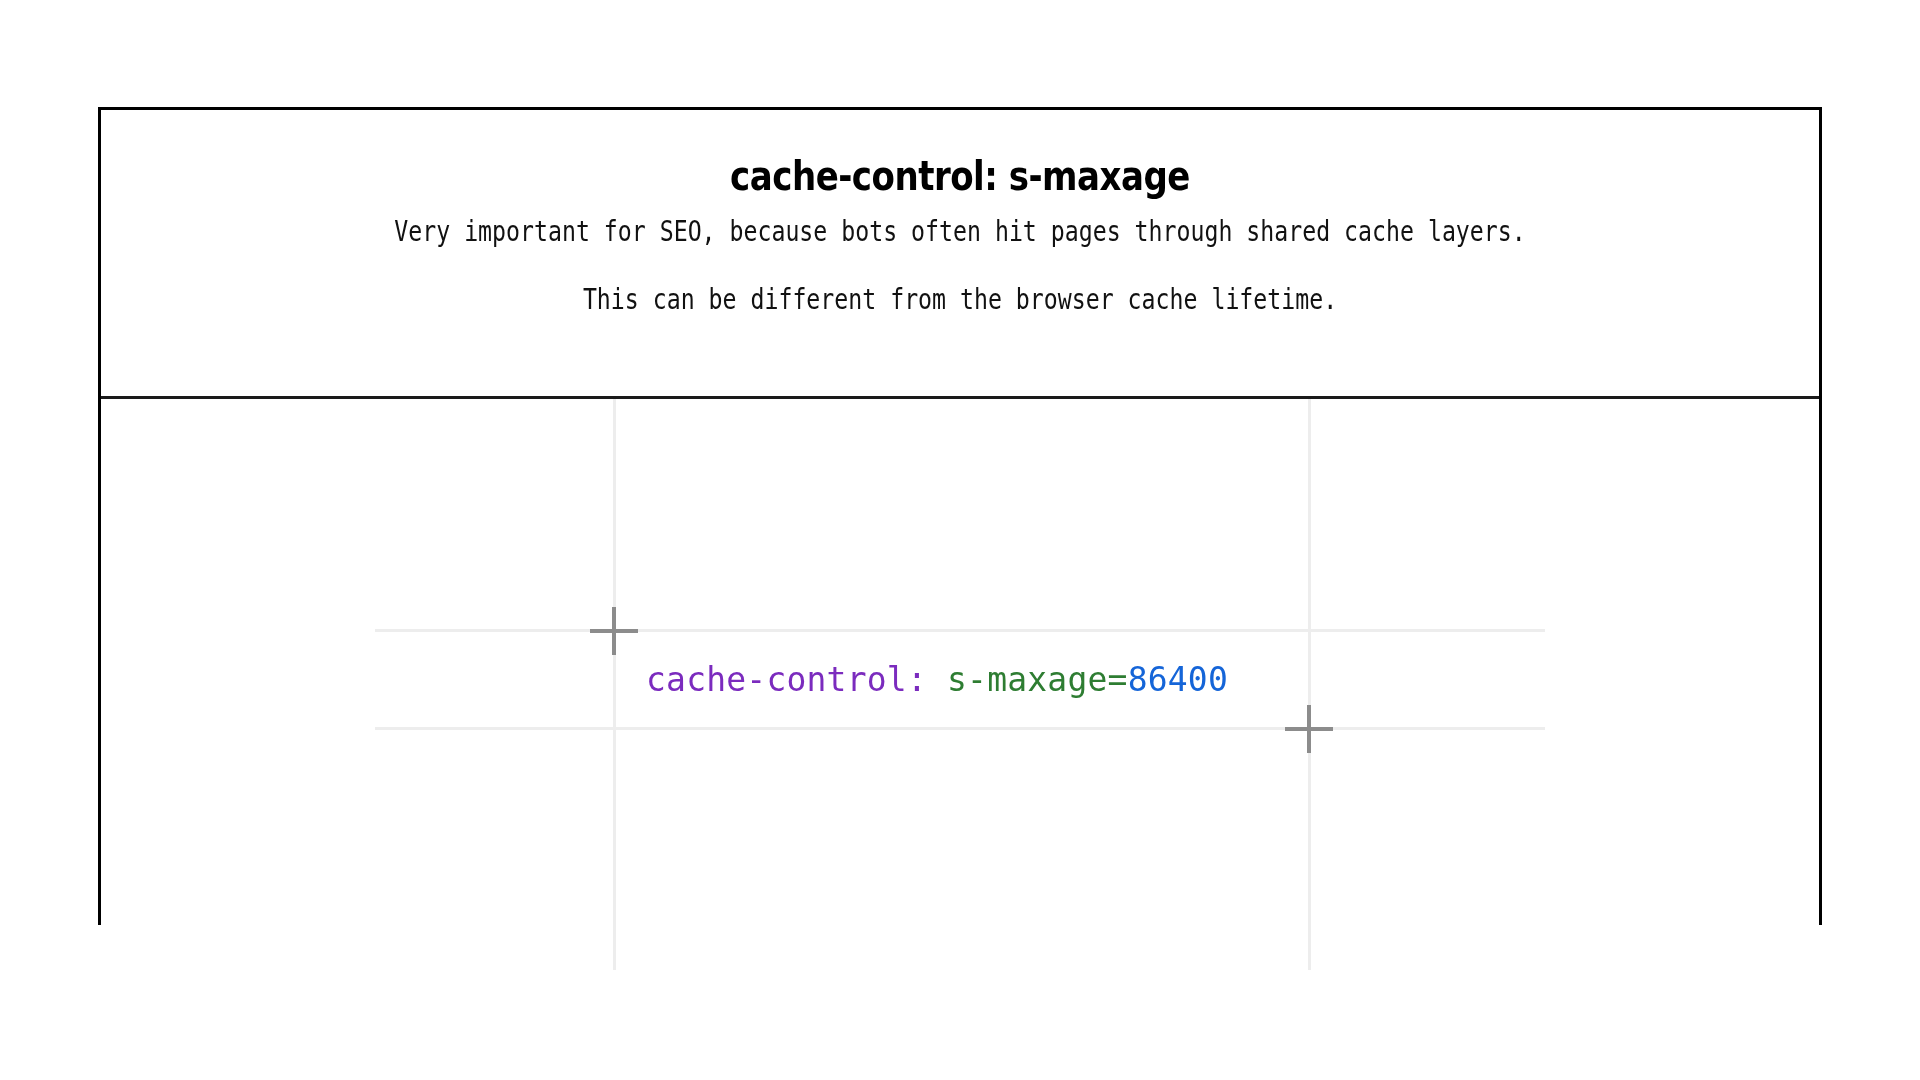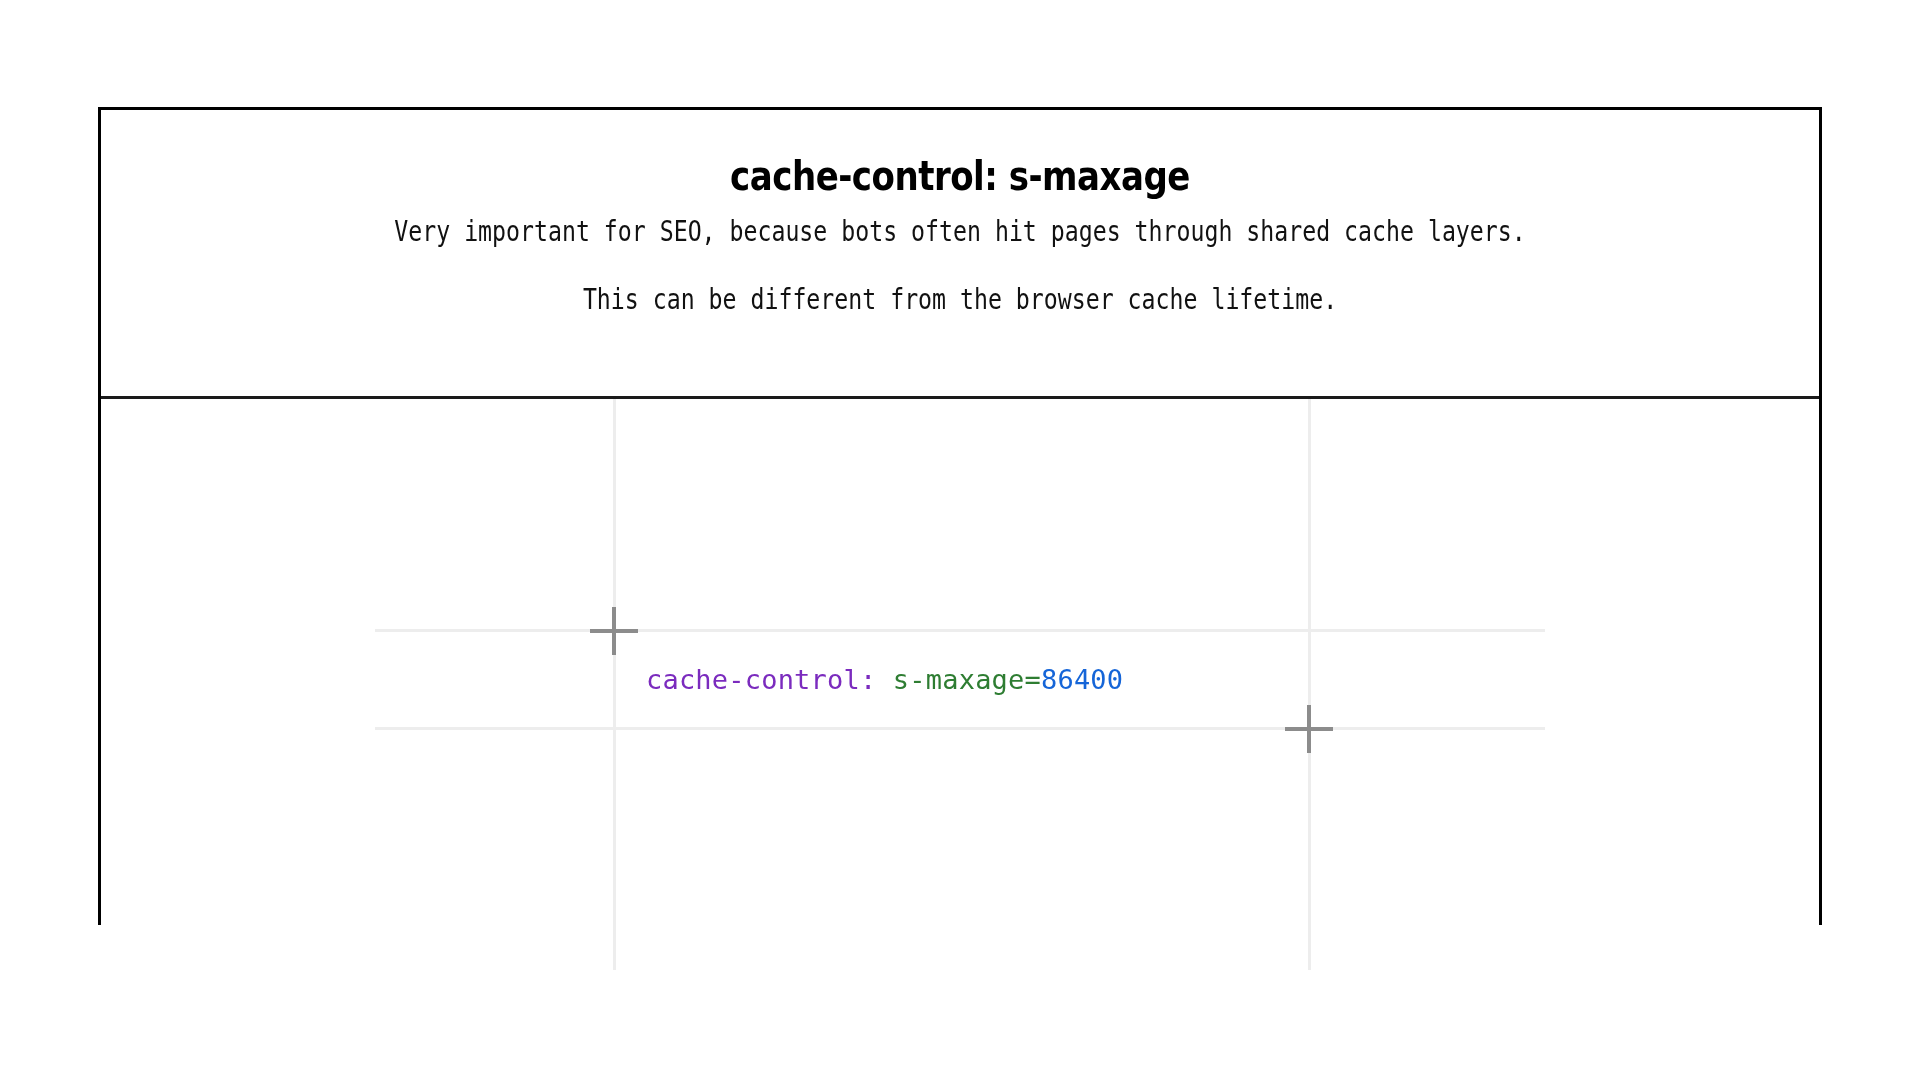--- a/index.html
+++ b/index.html
@@ -132,21 +132,21 @@
 
   #crosshair-1 { left: 513px; top: 232px; }
   #crosshair-2 { left: 1208px; top: 330px; }
 
   
   #code-snippet {
     position: absolute;
     left: 545px;
     top: 265px;
     font-family: "DejaVu Sans Mono", "Liberation Mono", monospace;
-    font-size: 27px;
+    font-size: 33px;
     line-height: 32px;
     white-space: pre;
     letter-spacing: 0.2px;
   }
 
   #code-snippet .tok-directive { color: #7B2BBE; }
   #code-snippet .tok-param     { color: #2E7D32; }
   #code-snippet .tok-number    { color: #1565D8; }
 </style>
 </head>

